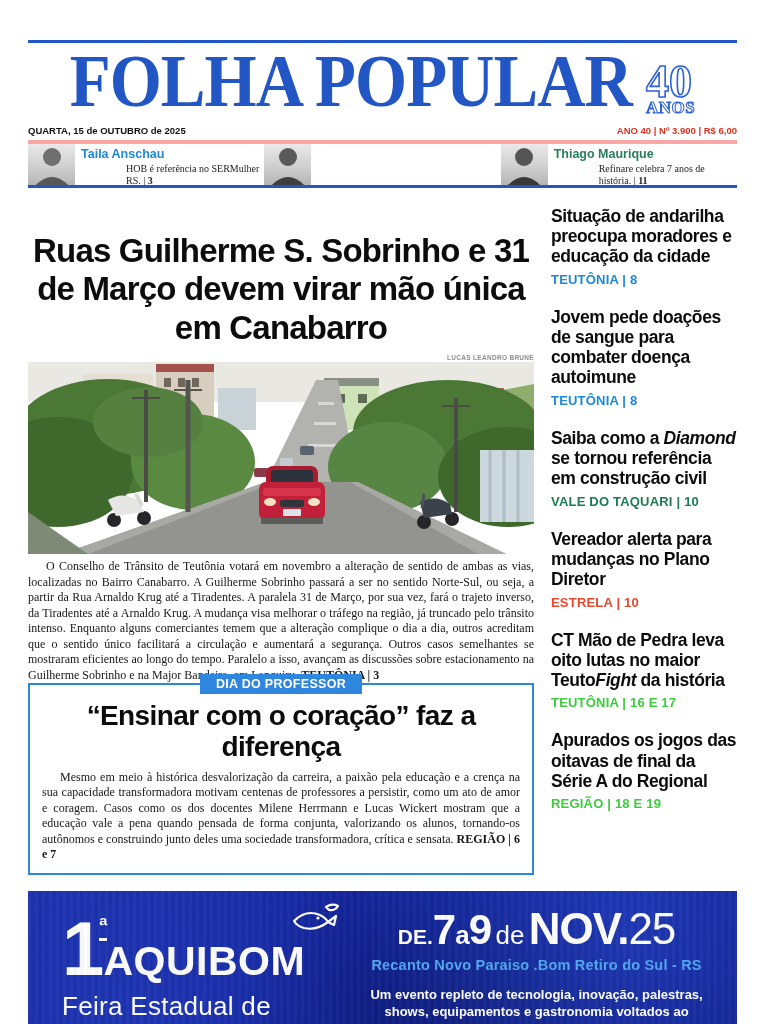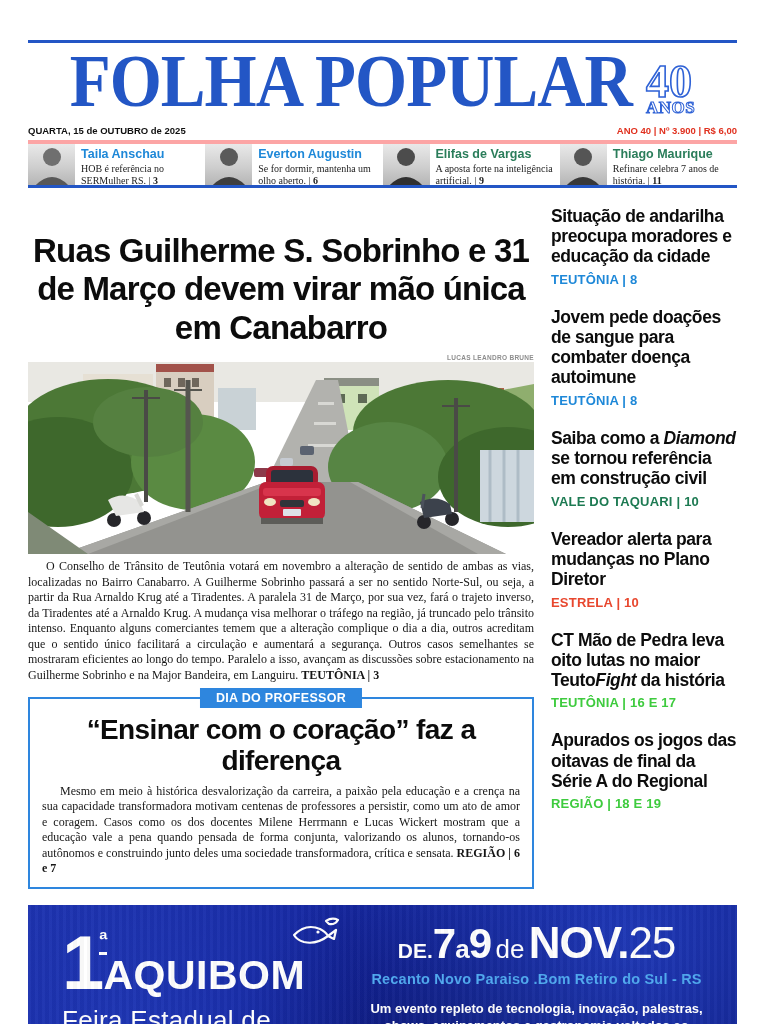--- a/index.html
+++ b/index.html
@@ -40,42 +40,42 @@
   .columnist { flex: 1 1 0; display: flex; gap: 6px; overflow: hidden; }
   .columnist-photo {
     width: 47px; flex: 0 0 47px; background: linear-gradient(180deg, #e9e9e9 0%, #cfcfcf 55%, #b5b5b5 100%);
     position: relative; overflow: hidden;
   }
   .columnist-photo svg { position: absolute; bottom: -2px; left: 50%; transform: translateX(-50%); }
   .columnist-info { padding-top: 4px; min-width: 0; }
   .columnist-name { font-size: 12.5px; font-weight: bold; line-height: 1.1; white-space: nowrap; }
   .columnist-teaser {
     font-family: "Liberation Serif", serif; font-size: 10px; line-height: 1.18;
-    color: #1c1c1c; margin-top: 2px;
+    color: #1c1c1c; margin-top: 2px; margin-left: 45px;
   }
   .columnist-teaser b { font-weight: bold; }
 
   
   .main-grid { display: grid; grid-template-columns: 506px 1fr; column-gap: 17px; padding-top: 8px; }
 
   .lead-headline {
     font-size: 33px; font-weight: bold; text-align: center; color: #0c0c0c;
     line-height: 1.17; letter-spacing: -0.8px; padding: 4px 0 2px; margin-top: 32px;
   }
   .photo-credit { text-align: right; font-size: 6.5px; font-weight: bold; color: #8d8d8d; letter-spacing: 0.3px; margin: 5px 0 1px; }
   .lead-photo svg { display: block; width: 506px; height: 192px; }
   .lead-body {
     font-family: "Liberation Serif", serif; font-size: 12px; line-height: 1.29;
     text-align: justify; color: #161616; margin-top: 5px; text-indent: 18px;
   }
   .lead-body b { font-weight: bold; }
 
   
   .prof-box {
-    border: 2px solid #2e86de; margin-top: 14px; position: relative;
+    border: 2px solid #2e86de; position: relative;
     padding: 14px 12px 10px;
   }
   .prof-badge {
     position: absolute; top: -11px; left: 50%; transform: translateX(-50%);
     background: #2e86de; color: #fff; font-size: 12.5px; font-weight: bold;
     padding: 3px 16px; letter-spacing: 0.3px; white-space: nowrap;
   }
   .prof-headline {
     font-size: 28px; font-weight: bold; text-align: center; color: #0c0c0c;
     letter-spacing: -0.6px; line-height: 1.1; margin: 2px 0 7px;
@@ -164,36 +164,20 @@
           <div class="columnist-name name-blue" style="color: rgb(30, 136, 216);">Taila Anschau</div>
           <div class="columnist-teaser"><span>HOB é referência no SERMulher RS. |</span> <b>3</b></div>
         </div>
       </div>
       <div class="columnist">
         <div class="columnist-photo">
           <svg width="40" height="44" viewBox="0 0 40 44">
               <circle cx="20" cy="14" r="9" fill="#5a5a5a"></circle>
               <path d="M2 44 Q20 24 38 44 Z" fill="#3e3e3e"></path>
             </svg>
-        </div>
-        <div class="columnist-info">
-          <div class="columnist-name name-blue" style="color: rgb(30, 136, 216);">Everton Augustin</div>
-          <div class="columnist-teaser"><span>Se for dormir, mantenha um olho aberto. |</span> <b>6</b></div>
-        </div>
-      </div>
-      <div class="columnist">
-        <div class="columnist-photo">
-          <svg width="40" height="44" viewBox="0 0 40 44">
-              <circle cx="20" cy="14" r="9" fill="#4c4c4c"></circle>
-              <path d="M2 44 Q20 24 38 44 Z" fill="#303030"></path>
-            </svg>
-        </div>
-        <div class="columnist-info">
-          <div class="columnist-name name-green" style="color: rgb(42, 125, 90);">Elifas de Vargas</div>
-          <div class="columnist-teaser"><span>A aposta forte na inteligência artificial. |</span> <b>9</b></div>
         </div>
       </div>
       <div class="columnist">
         <div class="columnist-photo">
           <svg width="40" height="44" viewBox="0 0 40 44">
               <circle cx="20" cy="14" r="9" fill="#555555"></circle>
               <path d="M2 44 Q20 24 38 44 Z" fill="#383838"></path>
             </svg>
         </div>
         <div class="columnist-info">

